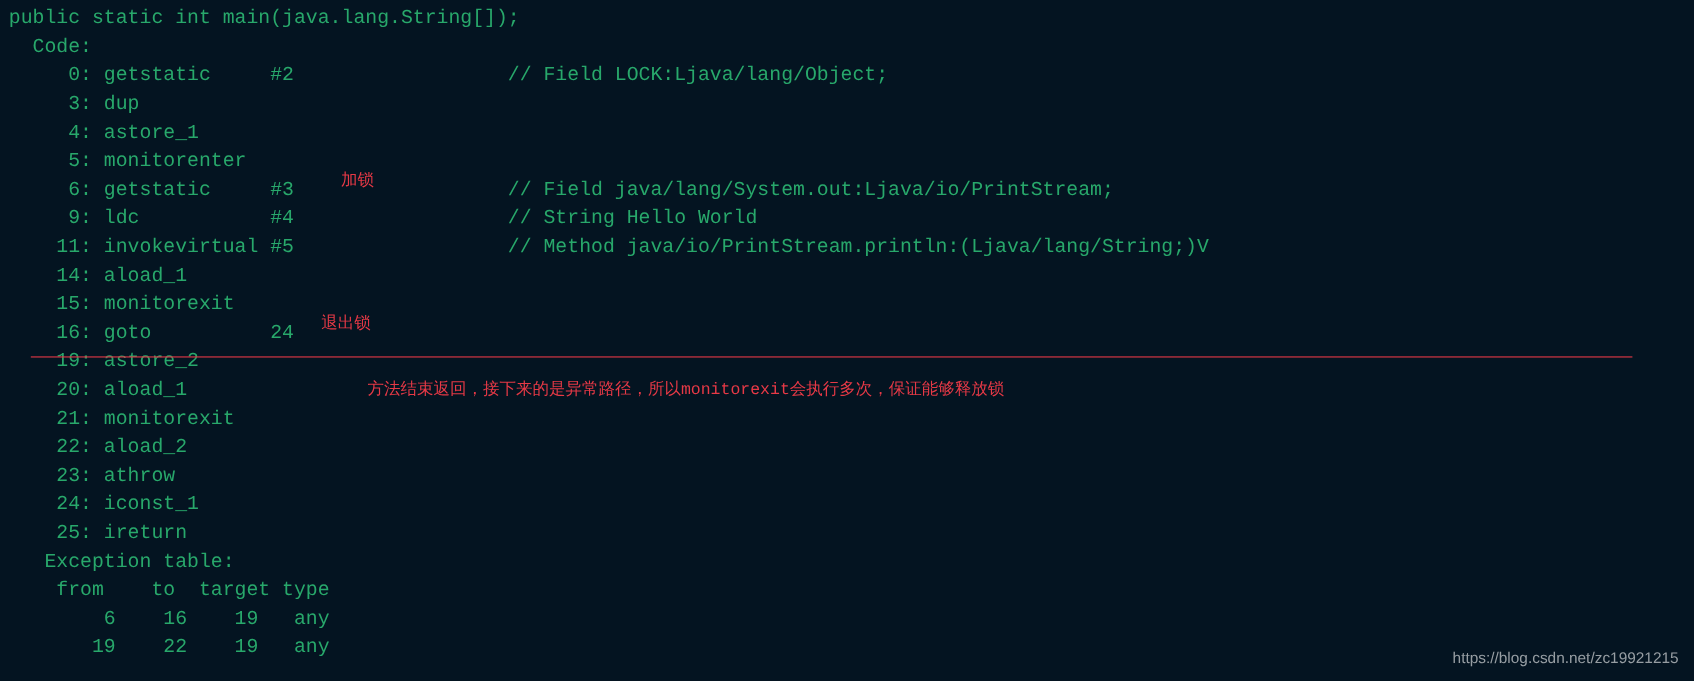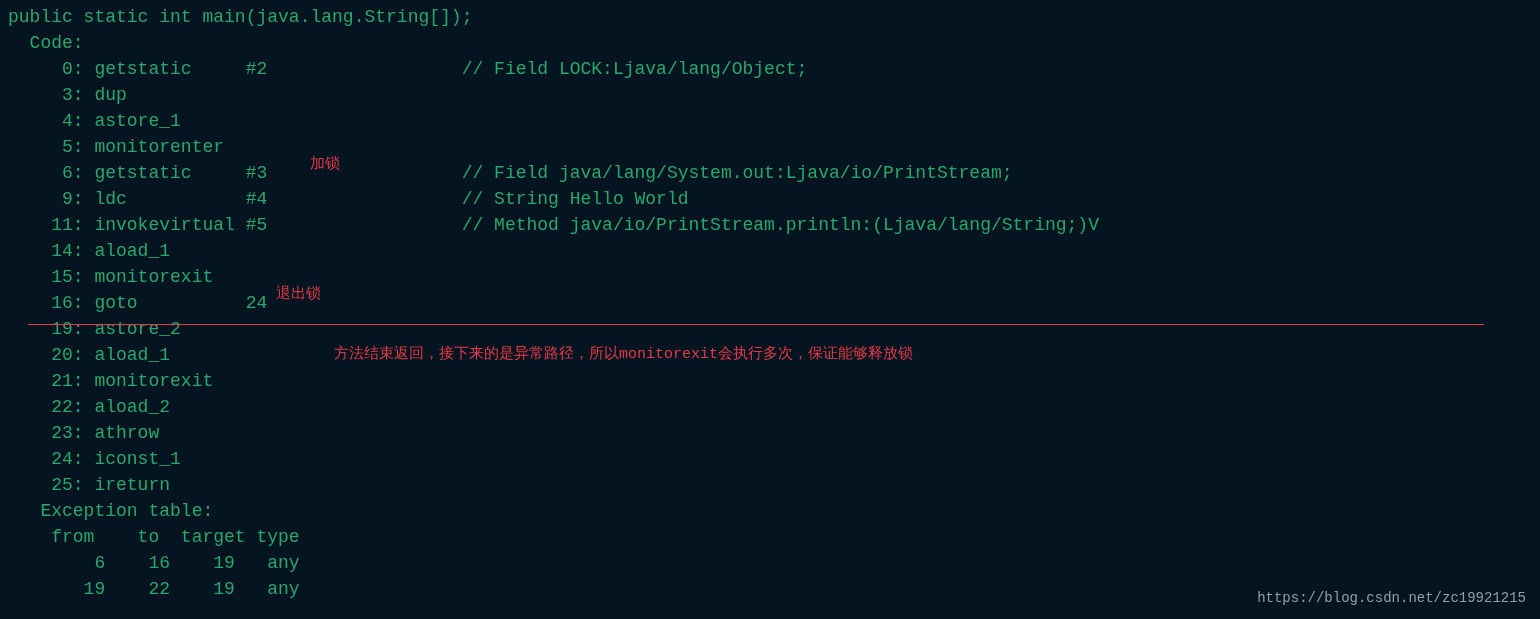--- a/index.html
+++ b/index.html
@@ -1,20 +1,20 @@
 <!DOCTYPE html>
 <html><head>
 <meta charset="utf-8">
 <style>
   html,body{margin:0;padding:0;background:#041421;width:1540px;height:619px;overflow:hidden}
   body{font-family:Consolas,'Courier New',monospace;font-size:18px;line-height:26px;color:#28a86b;position:relative}
   .code{position:absolute;left:8px;top:4px;white-space:pre}
   .ann{position:absolute;color:#e63946;font-family:Liberation Mono, monospace;font-size:15px}
   .hr{position:absolute;left:28px;right:56px;top:324px;height:0;border-top:1px solid #e63946}
-  .wm{position:absolute;right:14px;bottom:8px;color:#b0b5b9;font-family:Liberation Mono, monospace;font-size:14px;opacity:.85}
+  .wm{position:absolute;right:14px;bottom:8px;color:#b0b5b9;font-family:Liberation Sans, sans-serif;font-size:14px;opacity:.85}
 </style>
 </head>
 <body>
 
 <div class="code"><span>public static int main(java.lang.String[]);</span>
 <span>  Code:</span>
 <span>     0: getstatic     #2                  // Field LOCK:Ljava/lang/Object;</span>
 <span>     3: dup</span>
 <span>     4: astore_1</span>
 <span>     5: monitorenter</span>
@@ -30,17 +30,17 @@
 <span>    22: aload_2</span>
 <span>    23: athrow</span>
 <span>    24: iconst_1</span>
 <span>    25: ireturn</span>
 <span>   Exception table:</span>
 <span>    from    to  target type</span>
 <span>        6    16    19   any</span>
 <span>       19    22    19   any</span></div>
 
 <div class="ann" style="left:310px;top:152px">加锁</div>
-<div class="ann" style="left:276px;top:282px">退出锁</div>
+<div class="ann" style="left:292px;top:282px">退出锁</div>
 <div class="hr"></div>
 <div class="ann" style="left:334px;top:342px">方法结束返回，接下来的是异常路径，所以monitorexit会执行多次，保证能够释放锁</div>
 
 <div class="wm">https://blog.csdn.net/zc19921215</div>
 
 </body></html>

